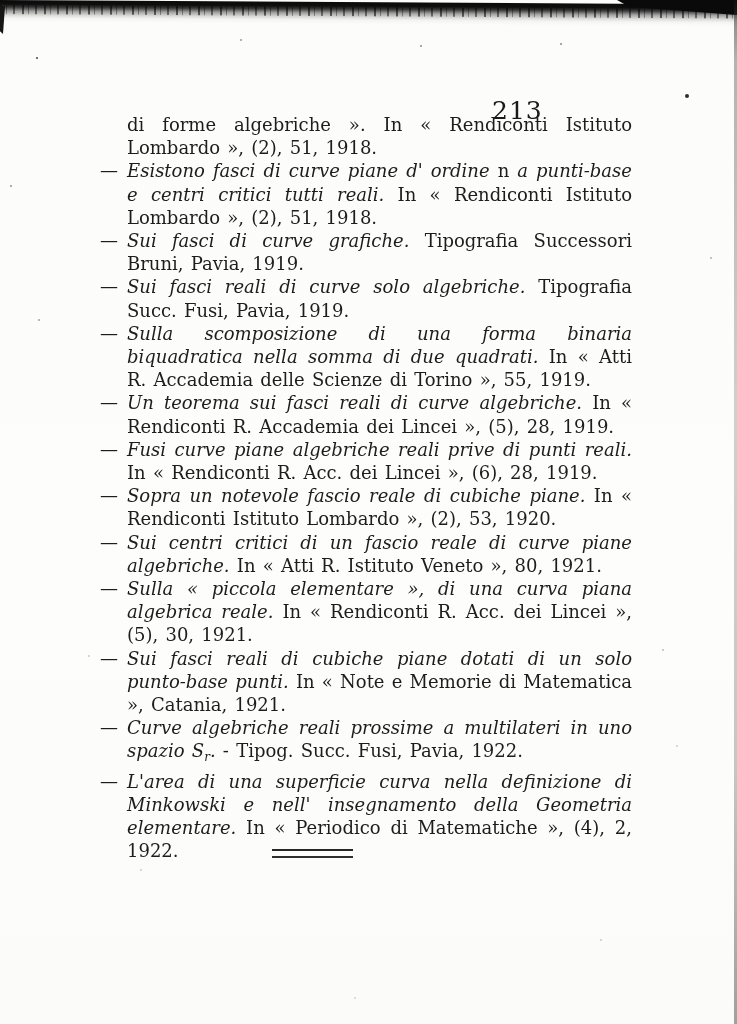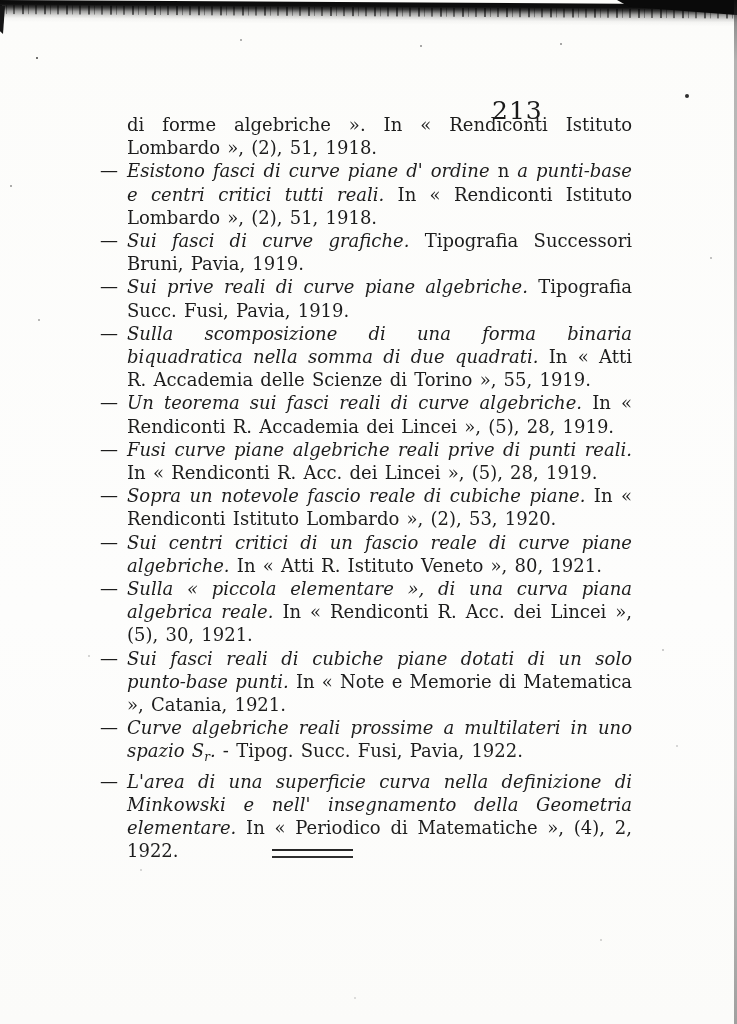--- a/index.html
+++ b/index.html
@@ -125,24 +125,24 @@
   <div class="left-notch"></div>
   <div class="right-edge"></div>
   <div class="specks"></div>
 
   <div class="page-number">213</div>
 
   <div class="bib">
       <div class="entry"><span class="seg-r">di forme algebriche ». In « Rendiconti Istituto Lombardo », (2), 51, 1918.</span></div>
       <div class="entry"><span class="dash">—</span><span class="seg-i">Esistono fasci di curve piane d' ordine </span><span class="seg-r">n </span><span class="seg-i">a punti-base e centri critici tutti reali. </span><span class="seg-r">In « Rendiconti Istituto Lombardo », (2), 51, 1918.</span></div>
       <div class="entry"><span class="dash">—</span><span class="seg-i">Sui fasci di curve grafiche. </span><span class="seg-r">Tipografia Successori Bruni, Pavia, 1919.</span></div>
-      <div class="entry"><span class="dash">—</span><span class="seg-i">Sui prive reali di curve piane algebriche. </span><span class="seg-r">Tipografia Succ. Fusi, Pavia, 1919.</span></div>
+      <div class="entry"><span class="dash">—</span><span class="seg-i">Sui fasci reali di curve solo algebriche. </span><span class="seg-r">Tipografia Succ. Fusi, Pavia, 1919.</span></div>
       <div class="entry"><span class="dash">—</span><span class="seg-i">Sulla scomposizione di una forma binaria biquadratica nella somma di due quadrati. </span><span class="seg-r">In « Atti R. Accademia delle Scienze di Torino », 55, 1919.</span></div>
       <div class="entry"><span class="dash">—</span><span class="seg-i">Un teorema sui fasci reali di curve algebriche. </span><span class="seg-r">In « Rendiconti R. Accademia dei Lincei », (5), 28, 1919.</span></div>
-      <div class="entry"><span class="dash">—</span><span class="seg-i">Fusi curve piane algebriche reali prive di punti reali. </span><span class="seg-r">In « Rendiconti R. Acc. dei Lincei », (5), 28, 1919.</span></div>
+      <div class="entry"><span class="dash">—</span><span class="seg-i">Fusi curve piane algebriche reali prive di punti reali. </span><span class="seg-r">In « Rendiconti R. Acc. dei Lincei », (6), 28, 1919.</span></div>
       <div class="entry"><span class="dash">—</span><span class="seg-i">Sopra un notevole fascio reale di cubiche piane. </span><span class="seg-r">In « Rendiconti Istituto Lombardo », (2), 53, 1920.</span></div>
       <div class="entry"><span class="dash">—</span><span class="seg-i">Sui centri critici di un fascio reale di curve piane algebriche. </span><span class="seg-r">In « Atti R. Istituto Veneto », 80, 1921.</span></div>
       <div class="entry"><span class="dash">—</span><span class="seg-i">Sulla « piccola elementare », di una curva piana algebrica reale. </span><span class="seg-r">In « Rendiconti R. Acc. dei Lincei », (5), 30, 1921.</span></div>
       <div class="entry"><span class="dash">—</span><span class="seg-i">Sui fasci reali di cubiche piane dotati di un solo punto-base punti. </span><span class="seg-r">In « Note e Memorie di Matematica », Catania, 1921.</span></div>
       <div class="entry"><span class="dash">—</span><span class="seg-i">Curve algebriche reali prossime a multilateri in uno spazio S</span><span class="seg-sub">r</span><span class="seg-i">. </span><span class="seg-r">- Tipog. Succ. Fusi, Pavia, 1922.</span></div>
       <div class="entry"><span class="dash">—</span><span class="seg-i">L'area di una superficie curva nella definizione di Minkowski e nell' insegnamento della Geometria elementare. </span><span class="seg-r">In « Periodico di Matematiche », (4), 2, 1922.</span></div>
     </div>
 
   <div class="end-rule"></div>
 </div>

